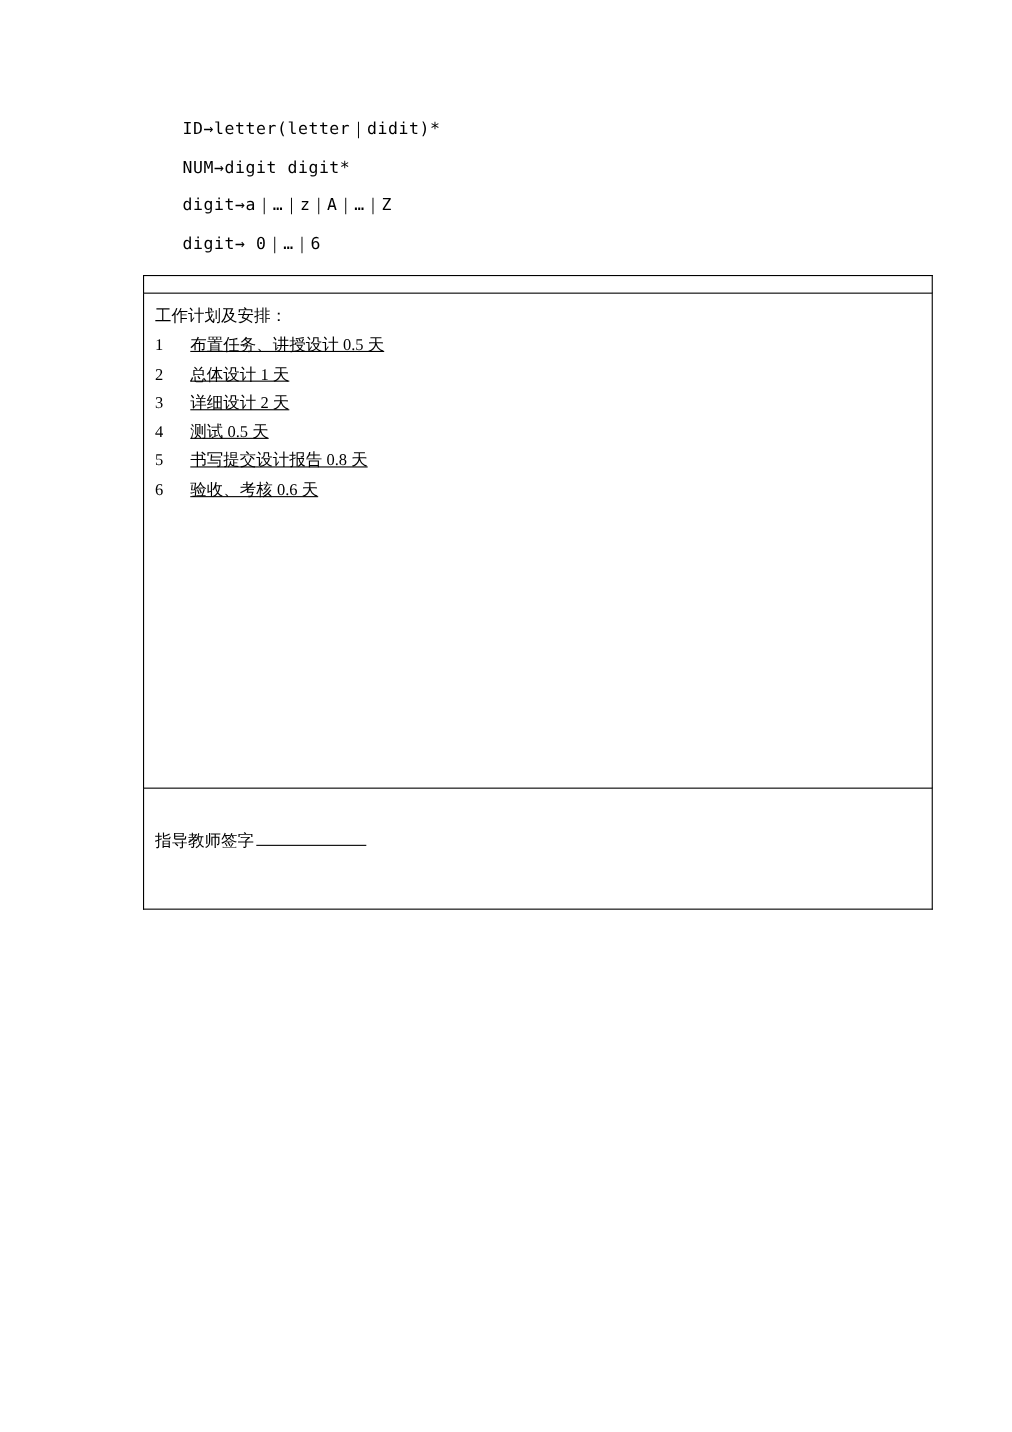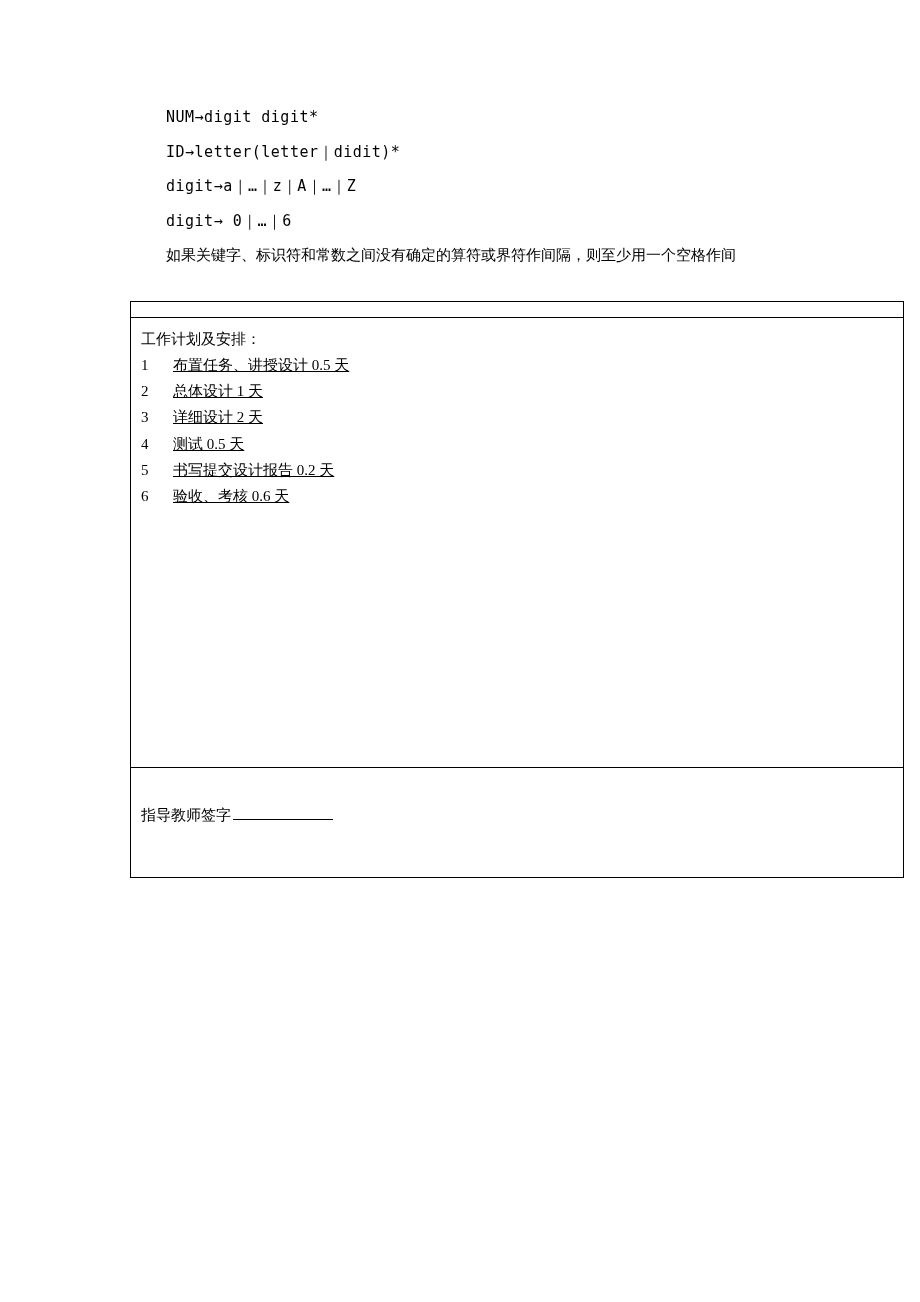--- a/index.html
+++ b/index.html
@@ -25,22 +25,22 @@
       letter-spacing: 0.5px;
     }
     .description {
       padding-left: 36px;
       text-align: justify;
     }
     .description-cont {
       padding-left: 0;
     }
     .table-container {
-      margin-top: 28px;
-      width: 774px;
+      margin-top: 12px;
+      width: 718px;
       border-collapse: collapse;
     }
     .table-container td {
       border-left: 1px solid #000;
       border-right: 1px solid #000;
       border-bottom: 1px solid #000;
       vertical-align: top;
     }
     .cell-top {
       border-top: 1px solid #000;
@@ -69,25 +69,24 @@
       display: inline-block;
       border-bottom: 1px solid #000;
       width: 100px;
       margin-left: 2px;
     }
   </style>
 </head>
 <body>
 
 <div class="top-section">
+  <div class="grammar-line">ID→letter(letter｜didit)*</div>
   <div class="grammar-line">NUM→digit digit*</div>
-  <div class="grammar-line">ID→letter(letter｜didit)*</div>
   <div class="grammar-line">digit→a｜…｜z｜A｜…｜Z</div>
   <div class="grammar-line">digit→ 0｜…｜6</div>
-  <div class="description">如果关键字、标识符和常数之间没有确定的算符或界符作间隔，则至少用一个空格作间</div>
 </div>
 
 <table class="table-container">
   <tbody>
       <tr>
     <td class="cell-top"></td>
   </tr>
   <tr>
     <td class="cell-plan">
       <div>工作计划及安排：</div>
@@ -102,21 +101,21 @@
       <div class="plan-item">
         <span class="plan-num">3</span>
         <span class="plan-task">详细设计       2 天</span>
       </div>
       <div class="plan-item">
         <span class="plan-num">4</span>
         <span class="plan-task">测试       0.5 天</span>
       </div>
       <div class="plan-item">
         <span class="plan-num">5</span>
-        <span class="plan-task">书写提交设计报告       0.2 天</span>
+        <span class="plan-task">书写提交设计报告       0.8 天</span>
       </div>
       <div class="plan-item">
         <span class="plan-num">6</span>
         <span class="plan-task">验收、考核   0.6 天</span>
       </div>
     </td>
   </tr>
   <tr>
     <td class="cell-sign">
       <span>指导教师签字</span><span class="sign-line"></span>

